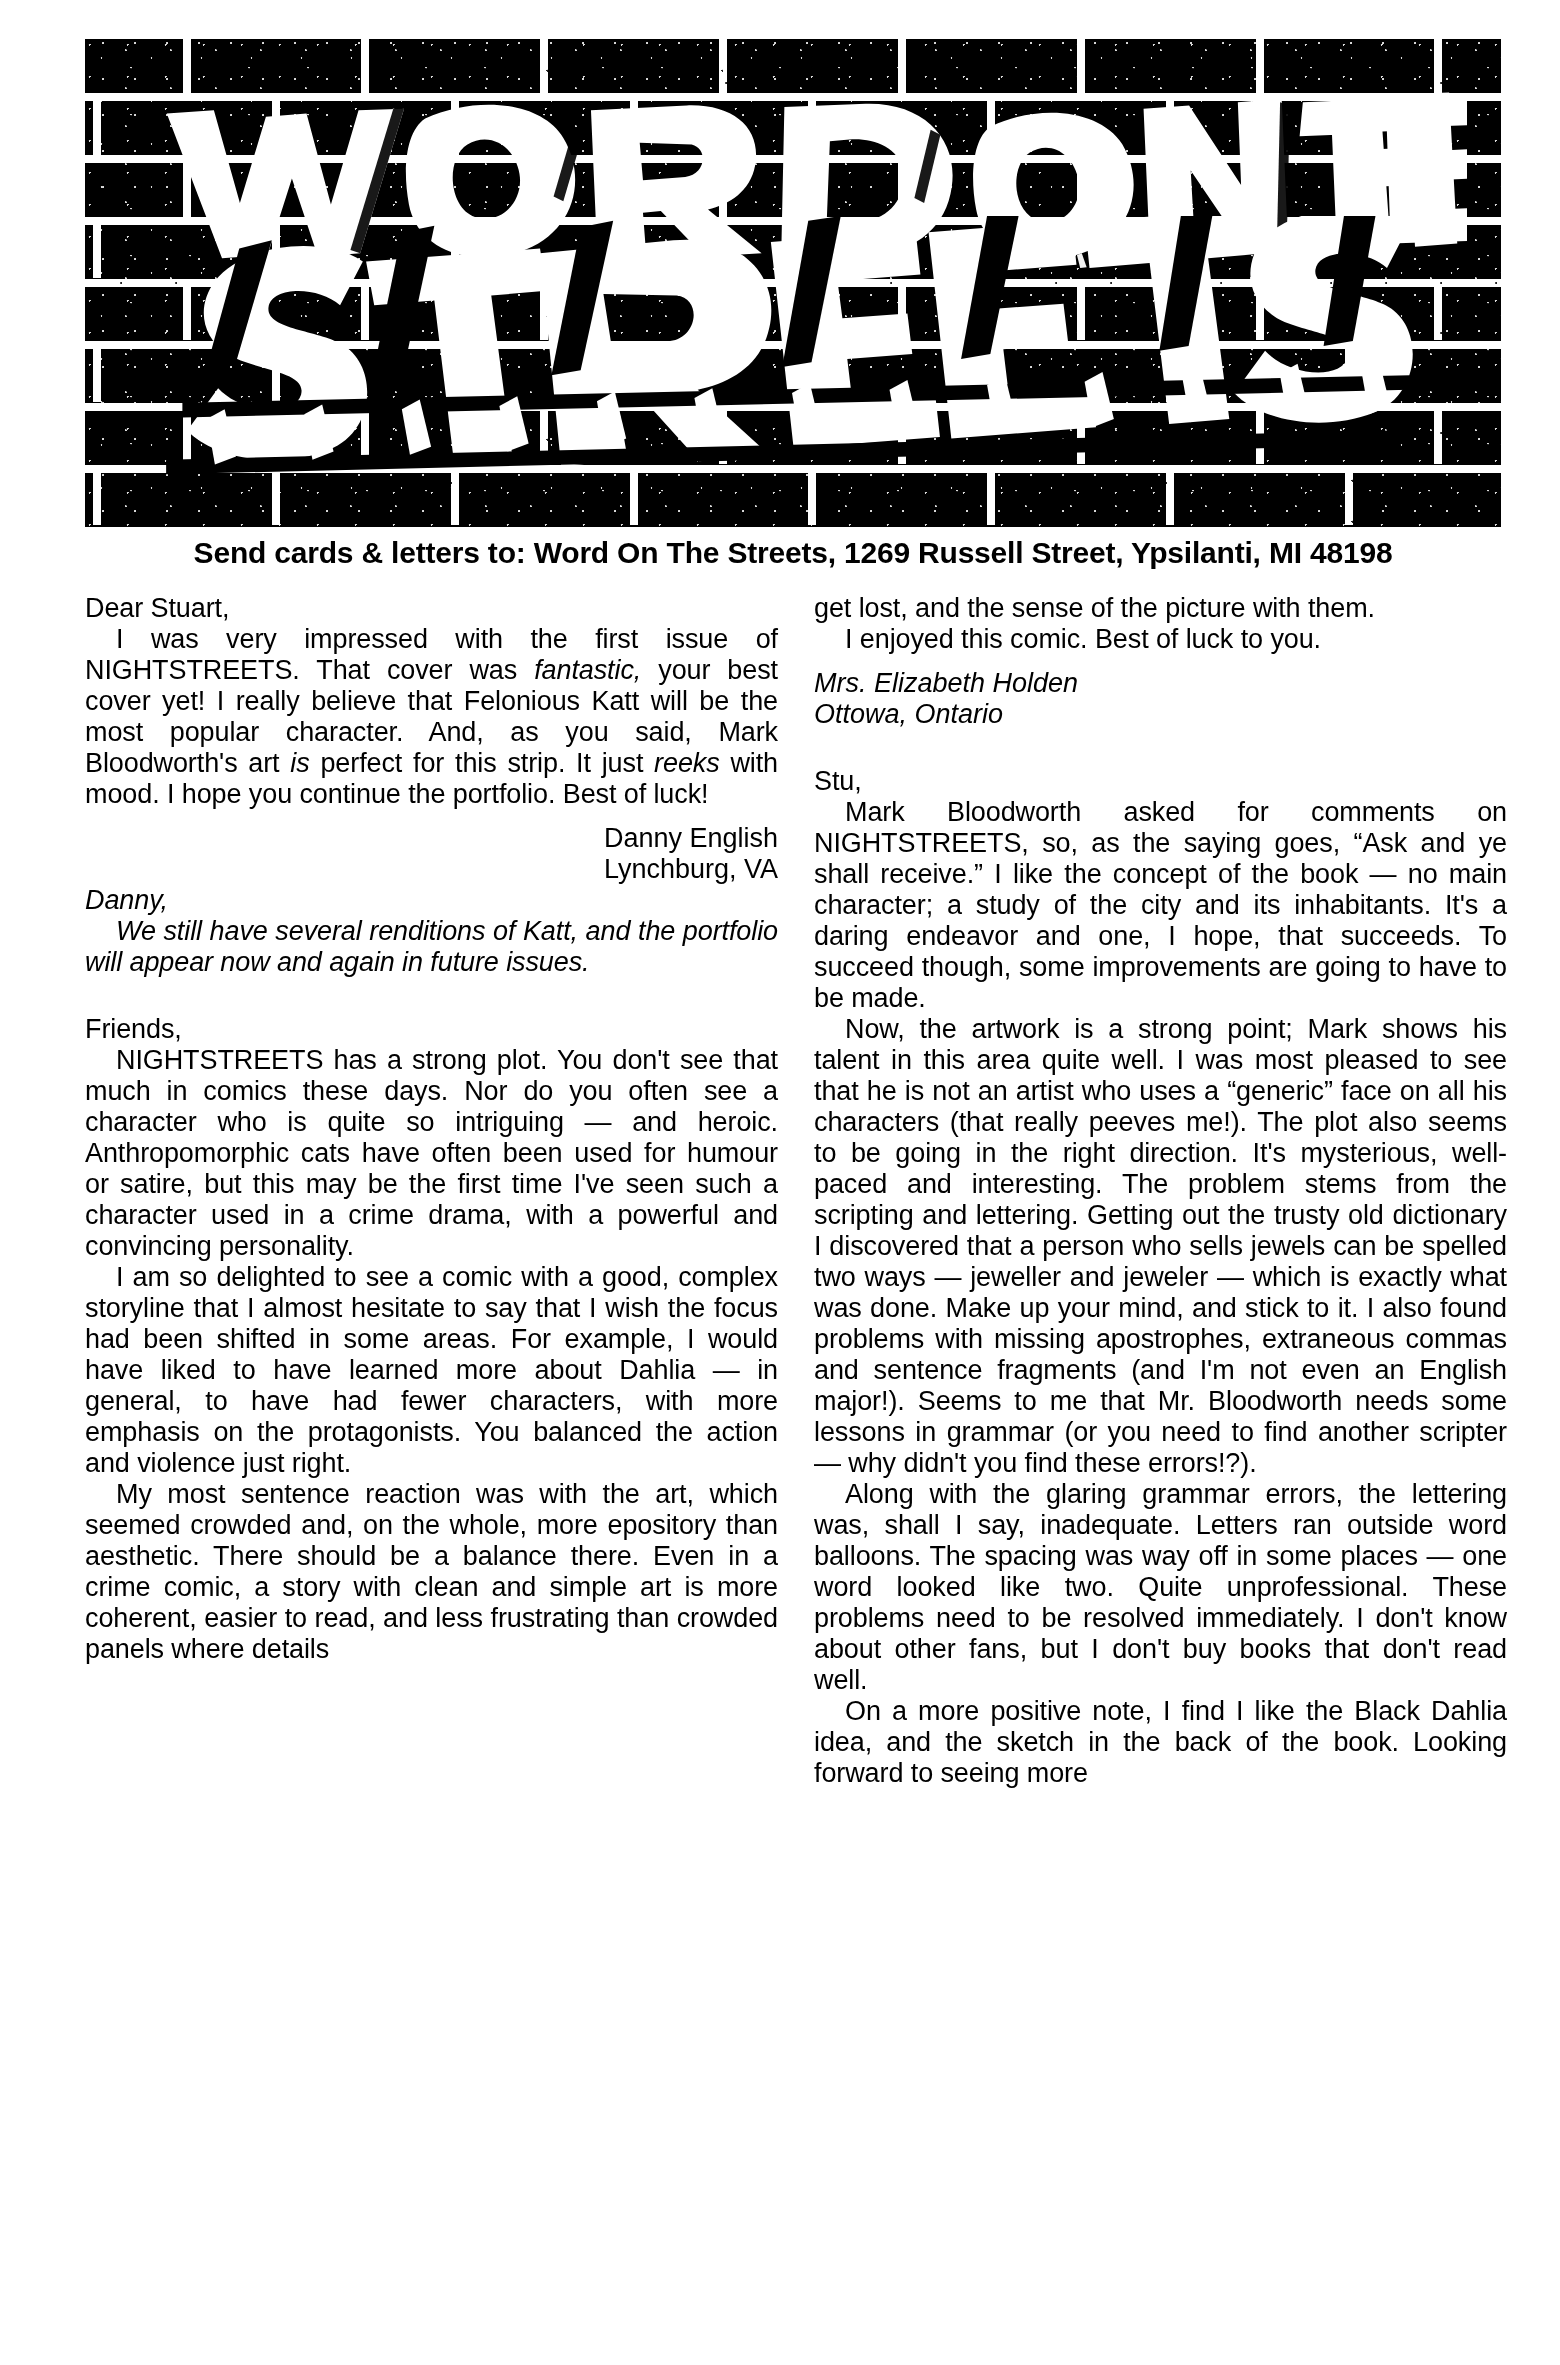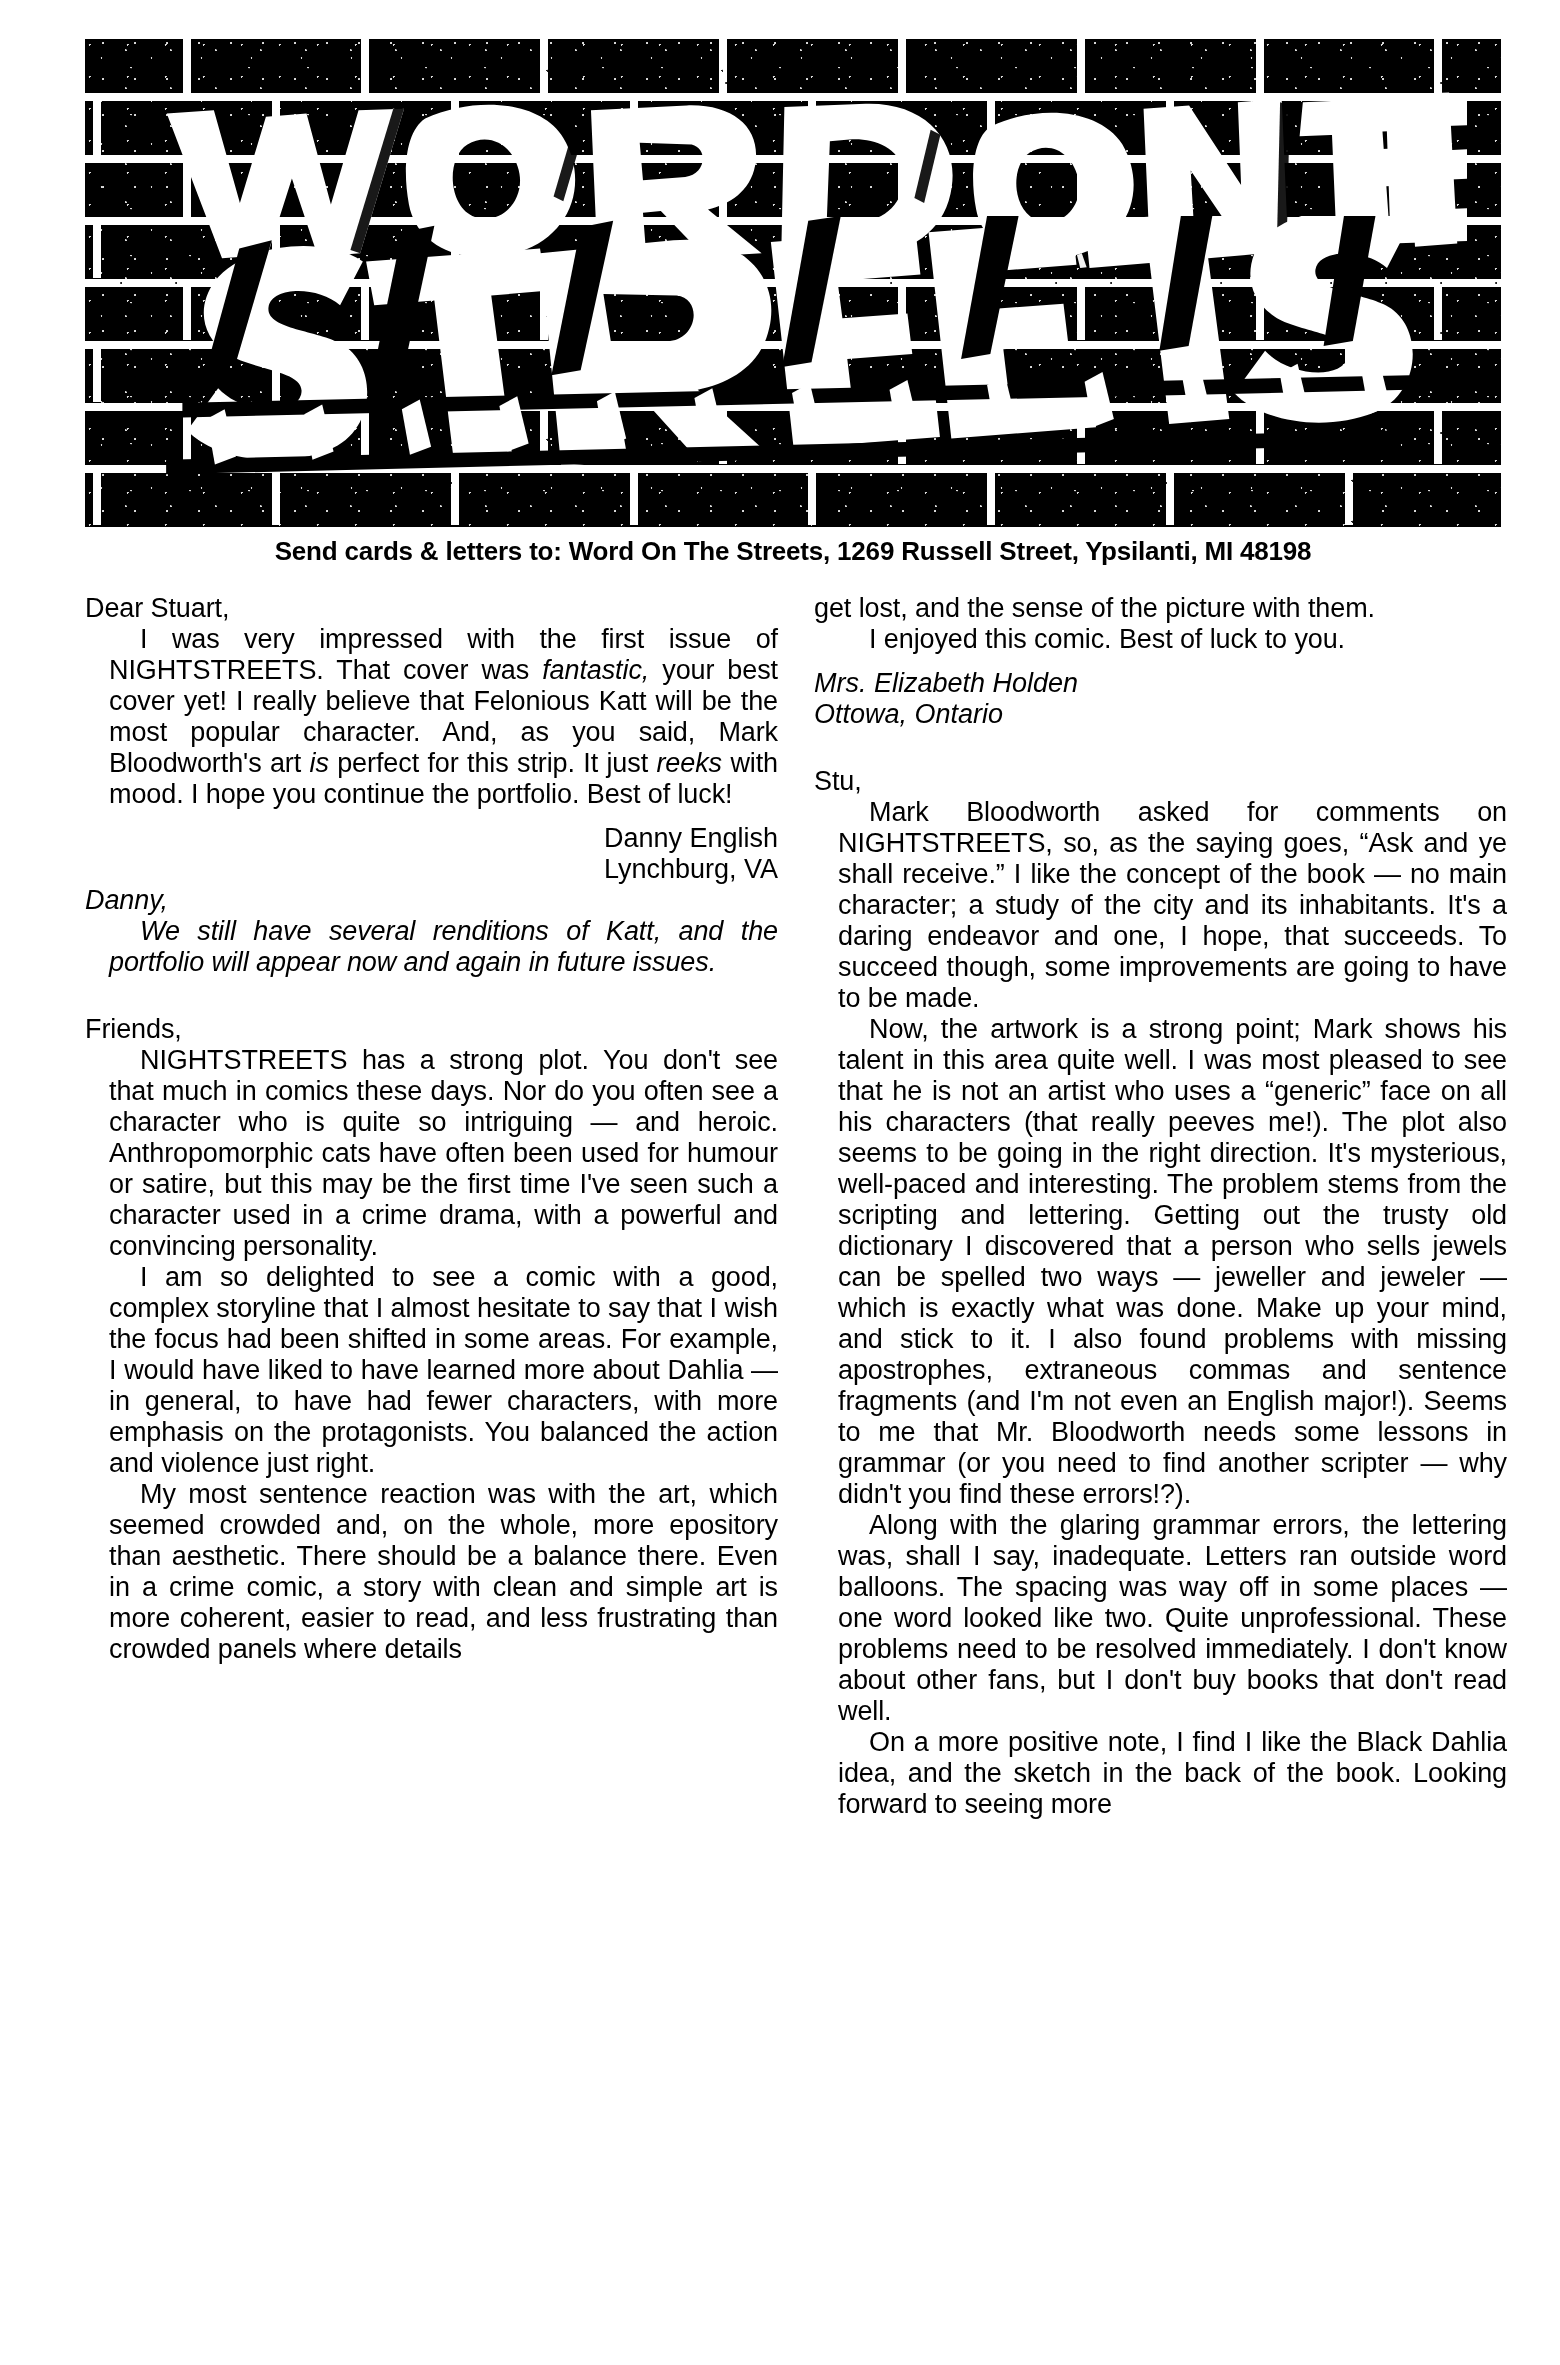--- a/index.html
+++ b/index.html
@@ -103,21 +103,21 @@
 
   
   .address-line {
     position: absolute;
     left: 85px;
     top: 536px;
     width: 1416px;
     text-align: center;
     font-family: "Liberation Sans", sans-serif;
     font-weight: bold;
-    font-size: 26px;
+    font-size: 30px;
     letter-spacing: -0.2px;
     color: #000;
     white-space: nowrap;
   }
 
   
   .columns {
     position: absolute;
     left: 85px;
     top: 593px;
@@ -134,21 +134,21 @@
   .para {
     font-size: 27px;
     line-height: 31px;
     text-align: justify;
     text-justify: inter-word;
     margin: 0;
     letter-spacing: -0.1px;
     word-spacing: 0px;
     hyphens: none;
   }
-  .para.indent { text-indent: 31px; margin-left: 24px; }
+  .para.indent { text-indent: 31px; }
   .para.salutation { text-indent: 0; text-align: left; }
   .para.last-line { text-align: left; }
   .para.ital { font-style: italic; }
   .sig {
     font-size: 27px;
     line-height: 31px;
     margin: 0;
     text-align: right;
   }
   .sig.left-align { text-align: left; font-style: italic; }

